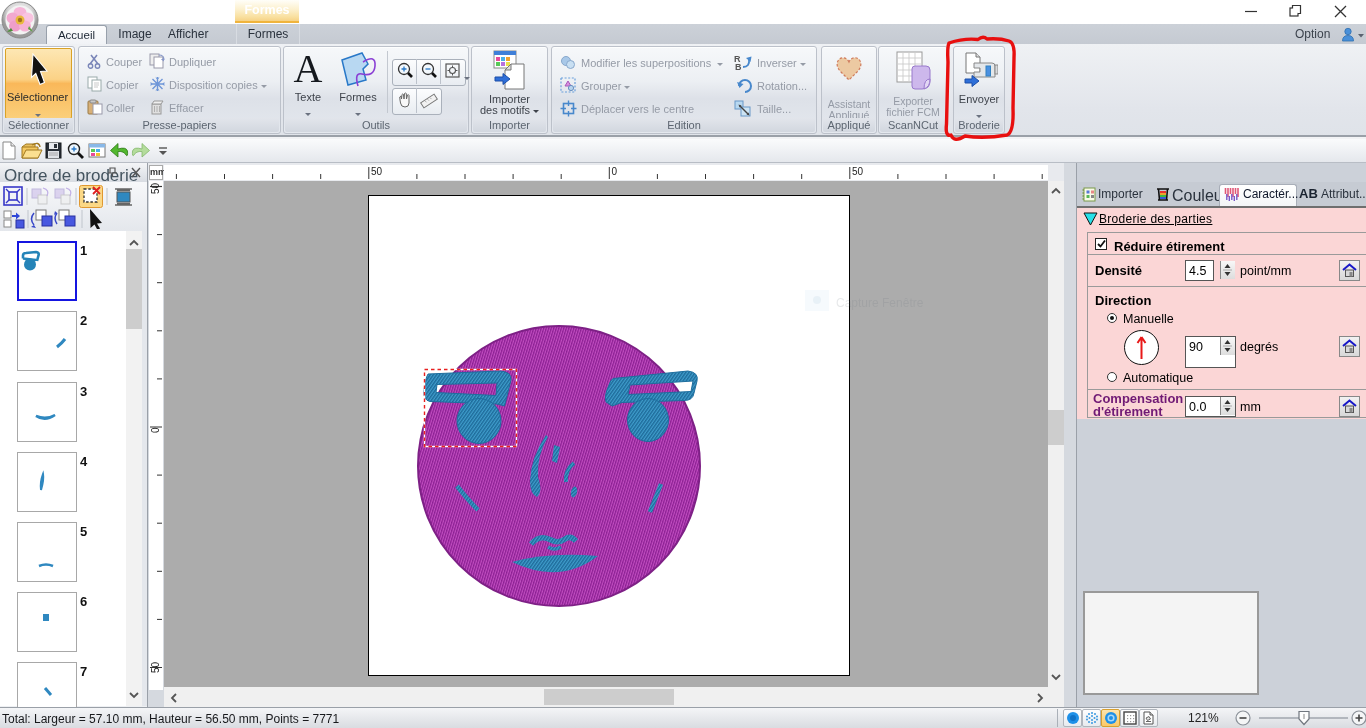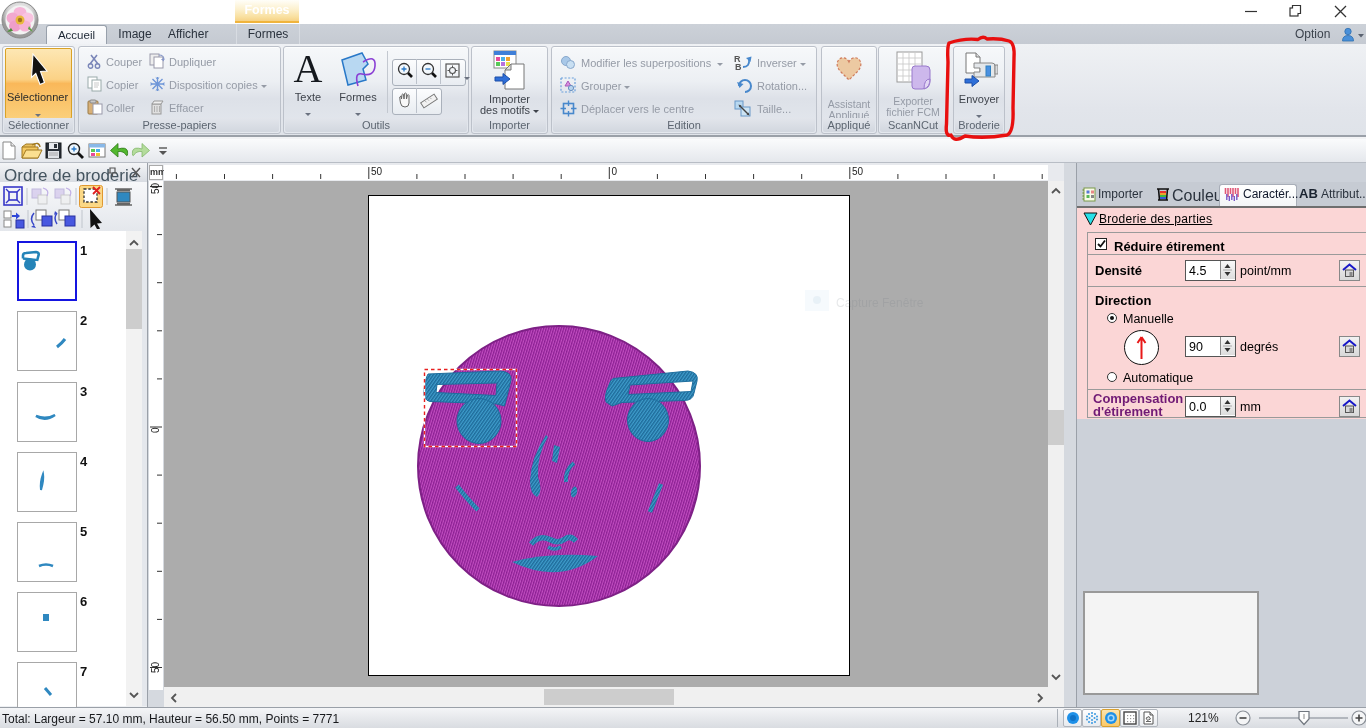--- a/index.html
+++ b/index.html
@@ -541,21 +541,21 @@
 <div class="a" style="left:10px;top:91px;width:279px;height:1px;background:#9a9a9a"></div>
 <div class="a" style="left:10px;top:123px;width:279px;height:1px;background:#9a9a9a"></div>
 <div class="a" style="left:10px;top:226px;width:279px;height:1px;background:#9a9a9a"></div>
 <div class="a" style="left:10px;top:254px;width:279px;height:1px;background:#9a9a9a"></div>
 <div class="a" style="left:18px;top:75px;width:12px;height:12px;background:#fff;border:1px solid #222;box-sizing:border-box"></div>
 <svg class="a" style="left:19px;top:76px" width="11" height="10" viewBox="0 0 11 10">
       <path d="M2 5 L4.5 7.5 L9 1.5" stroke="#111" stroke-width="1.8" fill="none"></path>
     </svg>
 <div class="a" style="left:37px;top:76px;font-size:13px;font-weight:bold;color:#000">Réduire étirement</div>
 <div class="a" style="left:18px;top:100px;font-size:13px;font-weight:bold;color:#000">Densité</div>
-<div class="a" style="left:108px;top:97px;width:51px;height:21px;background:#fff;border:1.5px solid #555;box-sizing:border-box">
+<div class="a" style="left:108px;top:97px;width:29px;height:21px;background:#fff;border:1.5px solid #555;box-sizing:border-box">
 <div class="a" style="left:3px;top:3px;font-size:12.5px;color:#000">4.5</div>
 <div class="a" style="left:34px;top:0;width:14px;height:18px;background:linear-gradient(#f8f8f8,#ddd);border-left:1px solid #888">
 <svg class="a" style="left:2px;top:1px" width="9" height="16" viewBox="0 0 9 16">
           <path d="M4.5 2 L7.5 6 L1.5 6 Z" fill="#333"></path>
           <path d="M4.5 14 L1.5 10 L7.5 10 Z" fill="#333"></path>
           <line x1="0" y1="8" x2="9" y2="8" stroke="#aaa"></line>
         </svg>
 </div>
 </div>
 <div class="a" style="left:163px;top:101px;font-size:12.5px;color:#000">point/mm</div>
@@ -567,21 +567,21 @@
       </svg>
 </div>
 <div class="a" style="left:18px;top:130px;font-size:13px;font-weight:bold;color:#000">Direction</div>
 <div class="a" style="left:30px;top:150px;width:10px;height:10px;background:#fff;border:1px solid #333;border-radius:50%;box-sizing:border-box"></div>
 <div class="a" style="left:33px;top:153px;width:4px;height:4px;background:#111;border-radius:50%"></div>
 <div class="a" style="left:46px;top:149px;font-size:12.5px;color:#000">Manuelle</div>
 <div class="a" style="left:47px;top:167px;width:35px;height:35px;background:#fff;border:1.5px solid #111;border-radius:50%;box-sizing:border-box"></div>
 <svg class="a" style="left:47px;top:167px" width="35" height="35" viewBox="0 0 35 35">
       <path d="M17.5 29 L17.5 7 M17.5 7 L13.5 13 M17.5 7 L21.5 13" stroke="#e81818" stroke-width="2" fill="none"></path>
     </svg>
-<div class="a" style="left:108px;top:173px;width:51px;height:21px;background:#fff;border:1.5px solid #555;box-sizing:border-box">
+<div class="a" style="left:108px;top:173px;width:51px;height:32px;background:#fff;border:1.5px solid #555;box-sizing:border-box">
 <div class="a" style="left:3px;top:3px;font-size:12.5px;color:#000">90</div>
 <div class="a" style="left:34px;top:0;width:14px;height:18px;background:linear-gradient(#f8f8f8,#ddd);border-left:1px solid #888">
 <svg class="a" style="left:2px;top:1px" width="9" height="16" viewBox="0 0 9 16">
           <path d="M4.5 2 L7.5 6 L1.5 6 Z" fill="#333"></path>
           <path d="M4.5 14 L1.5 10 L7.5 10 Z" fill="#333"></path>
           <line x1="0" y1="8" x2="9" y2="8" stroke="#aaa"></line>
         </svg>
 </div>
 </div>
 <div class="a" style="left:163px;top:177px;font-size:12.5px;color:#000">degrés</div>

